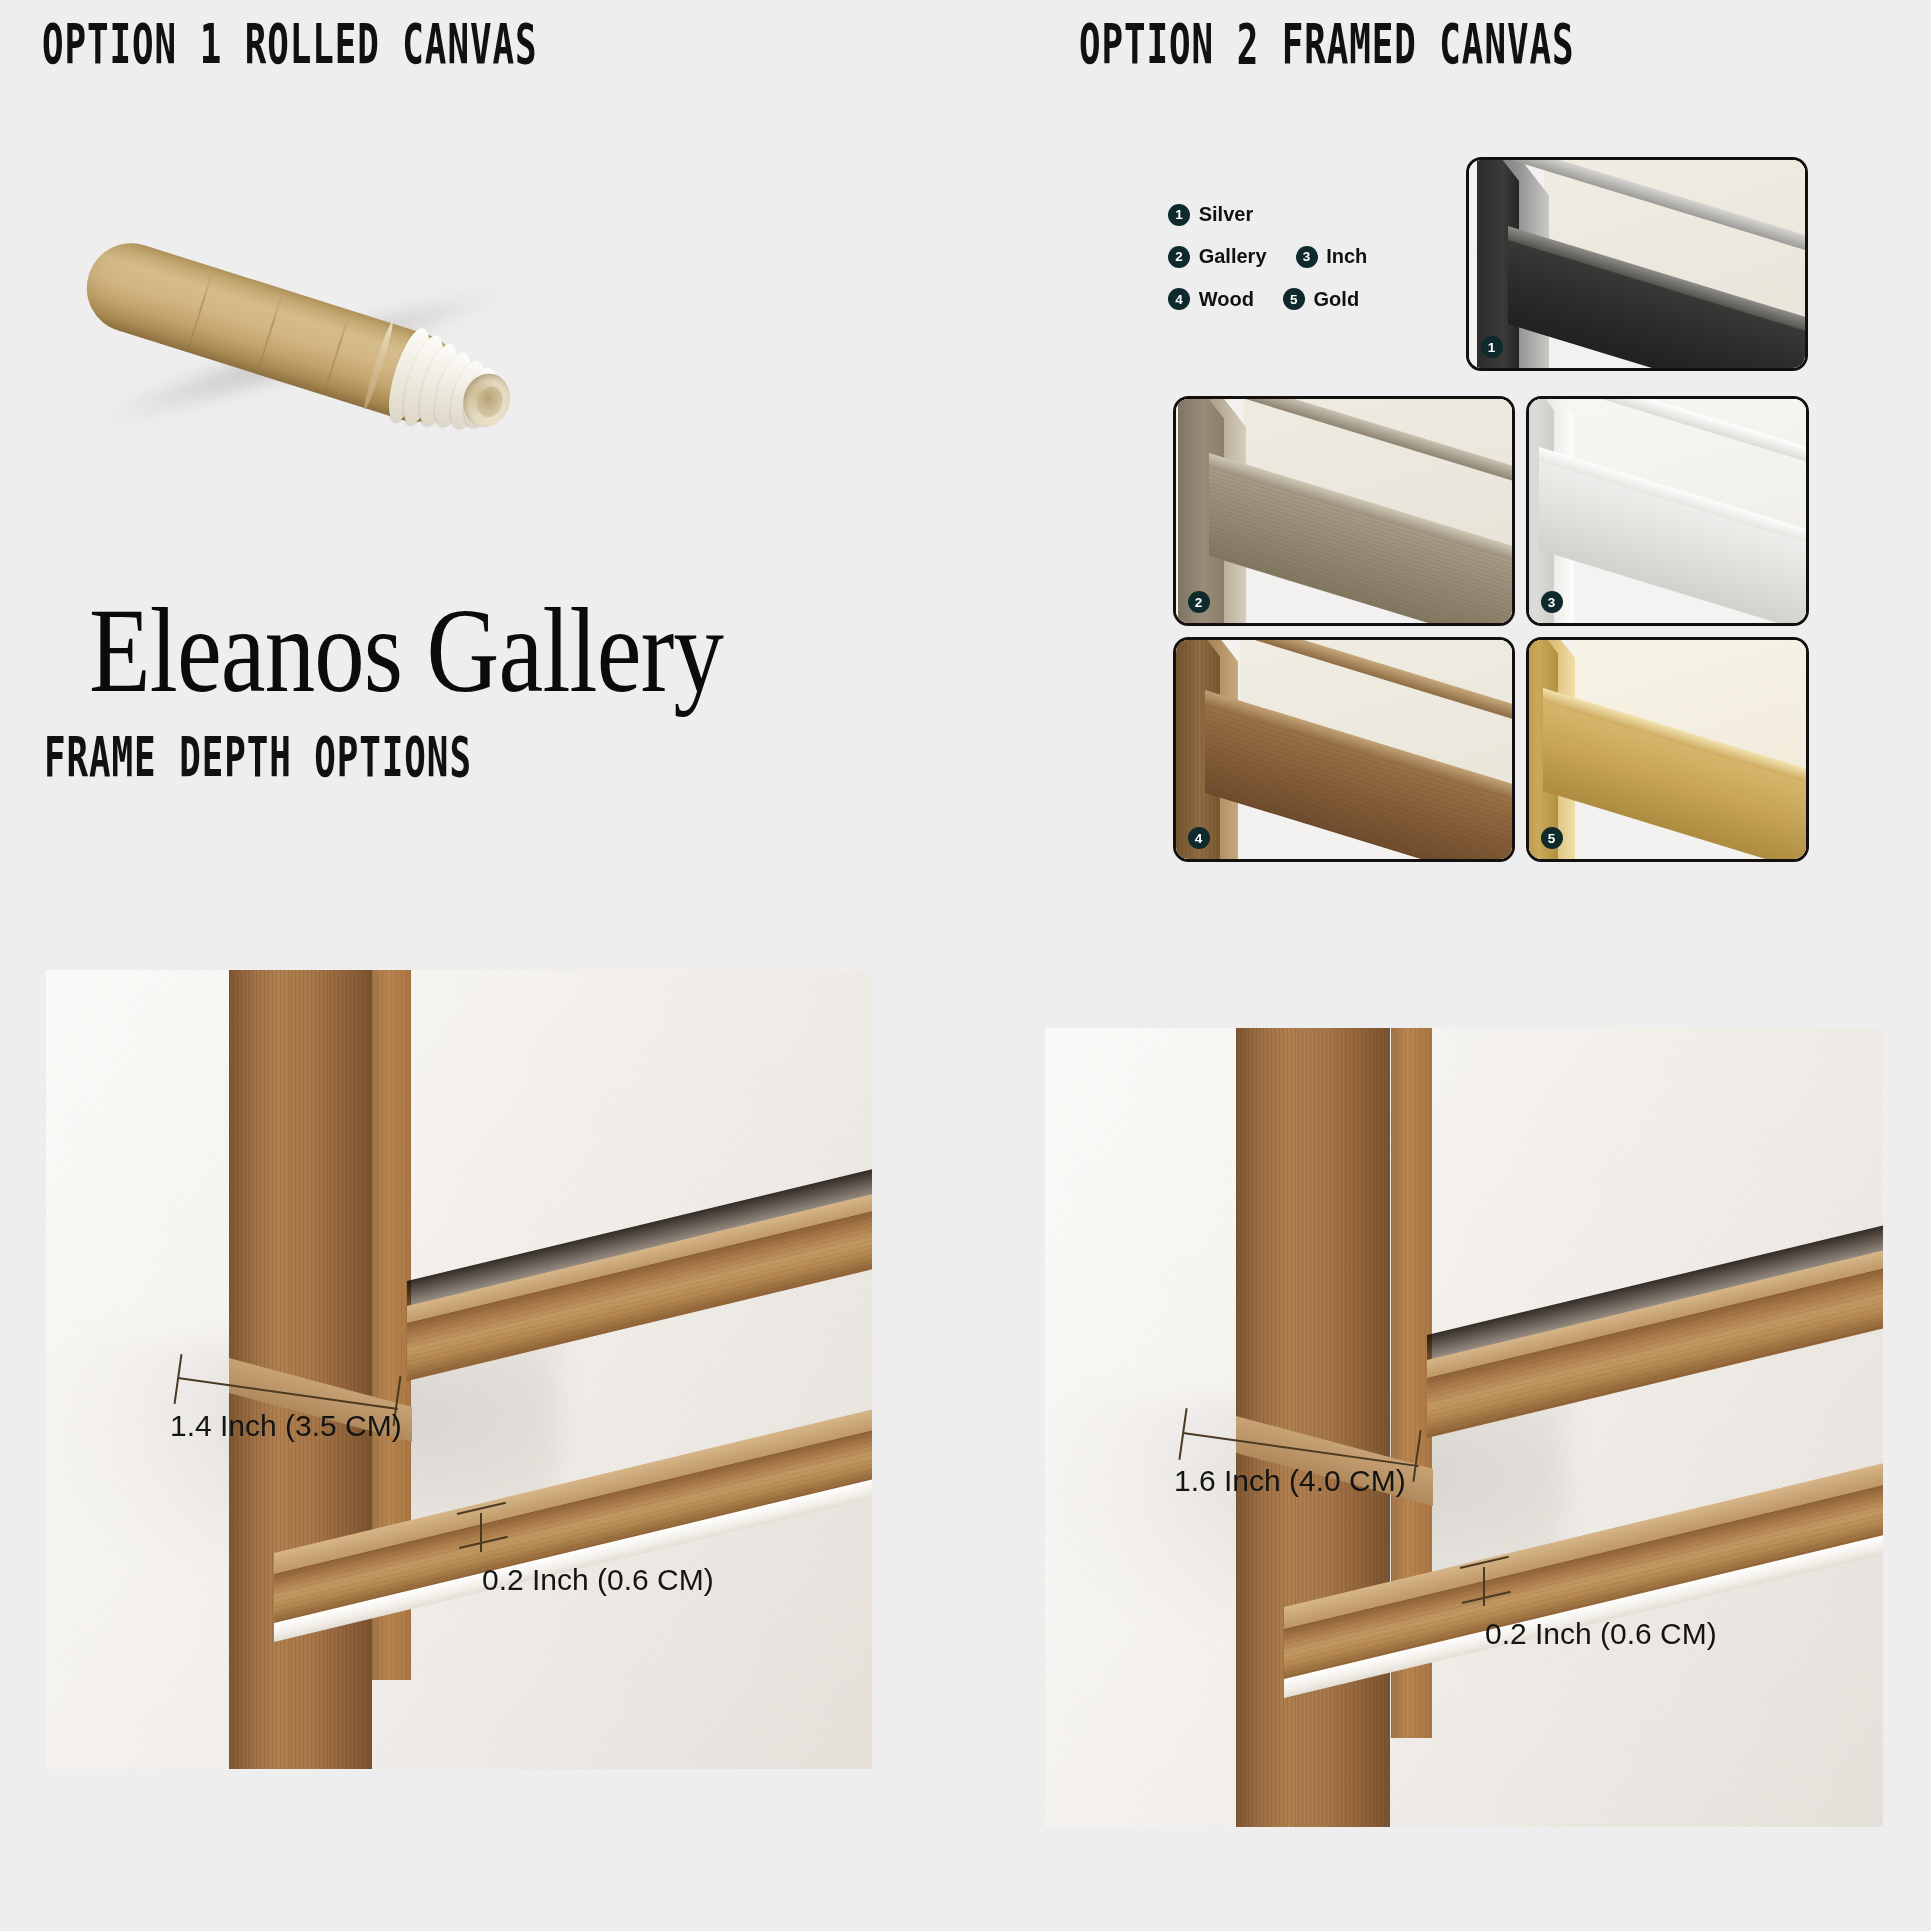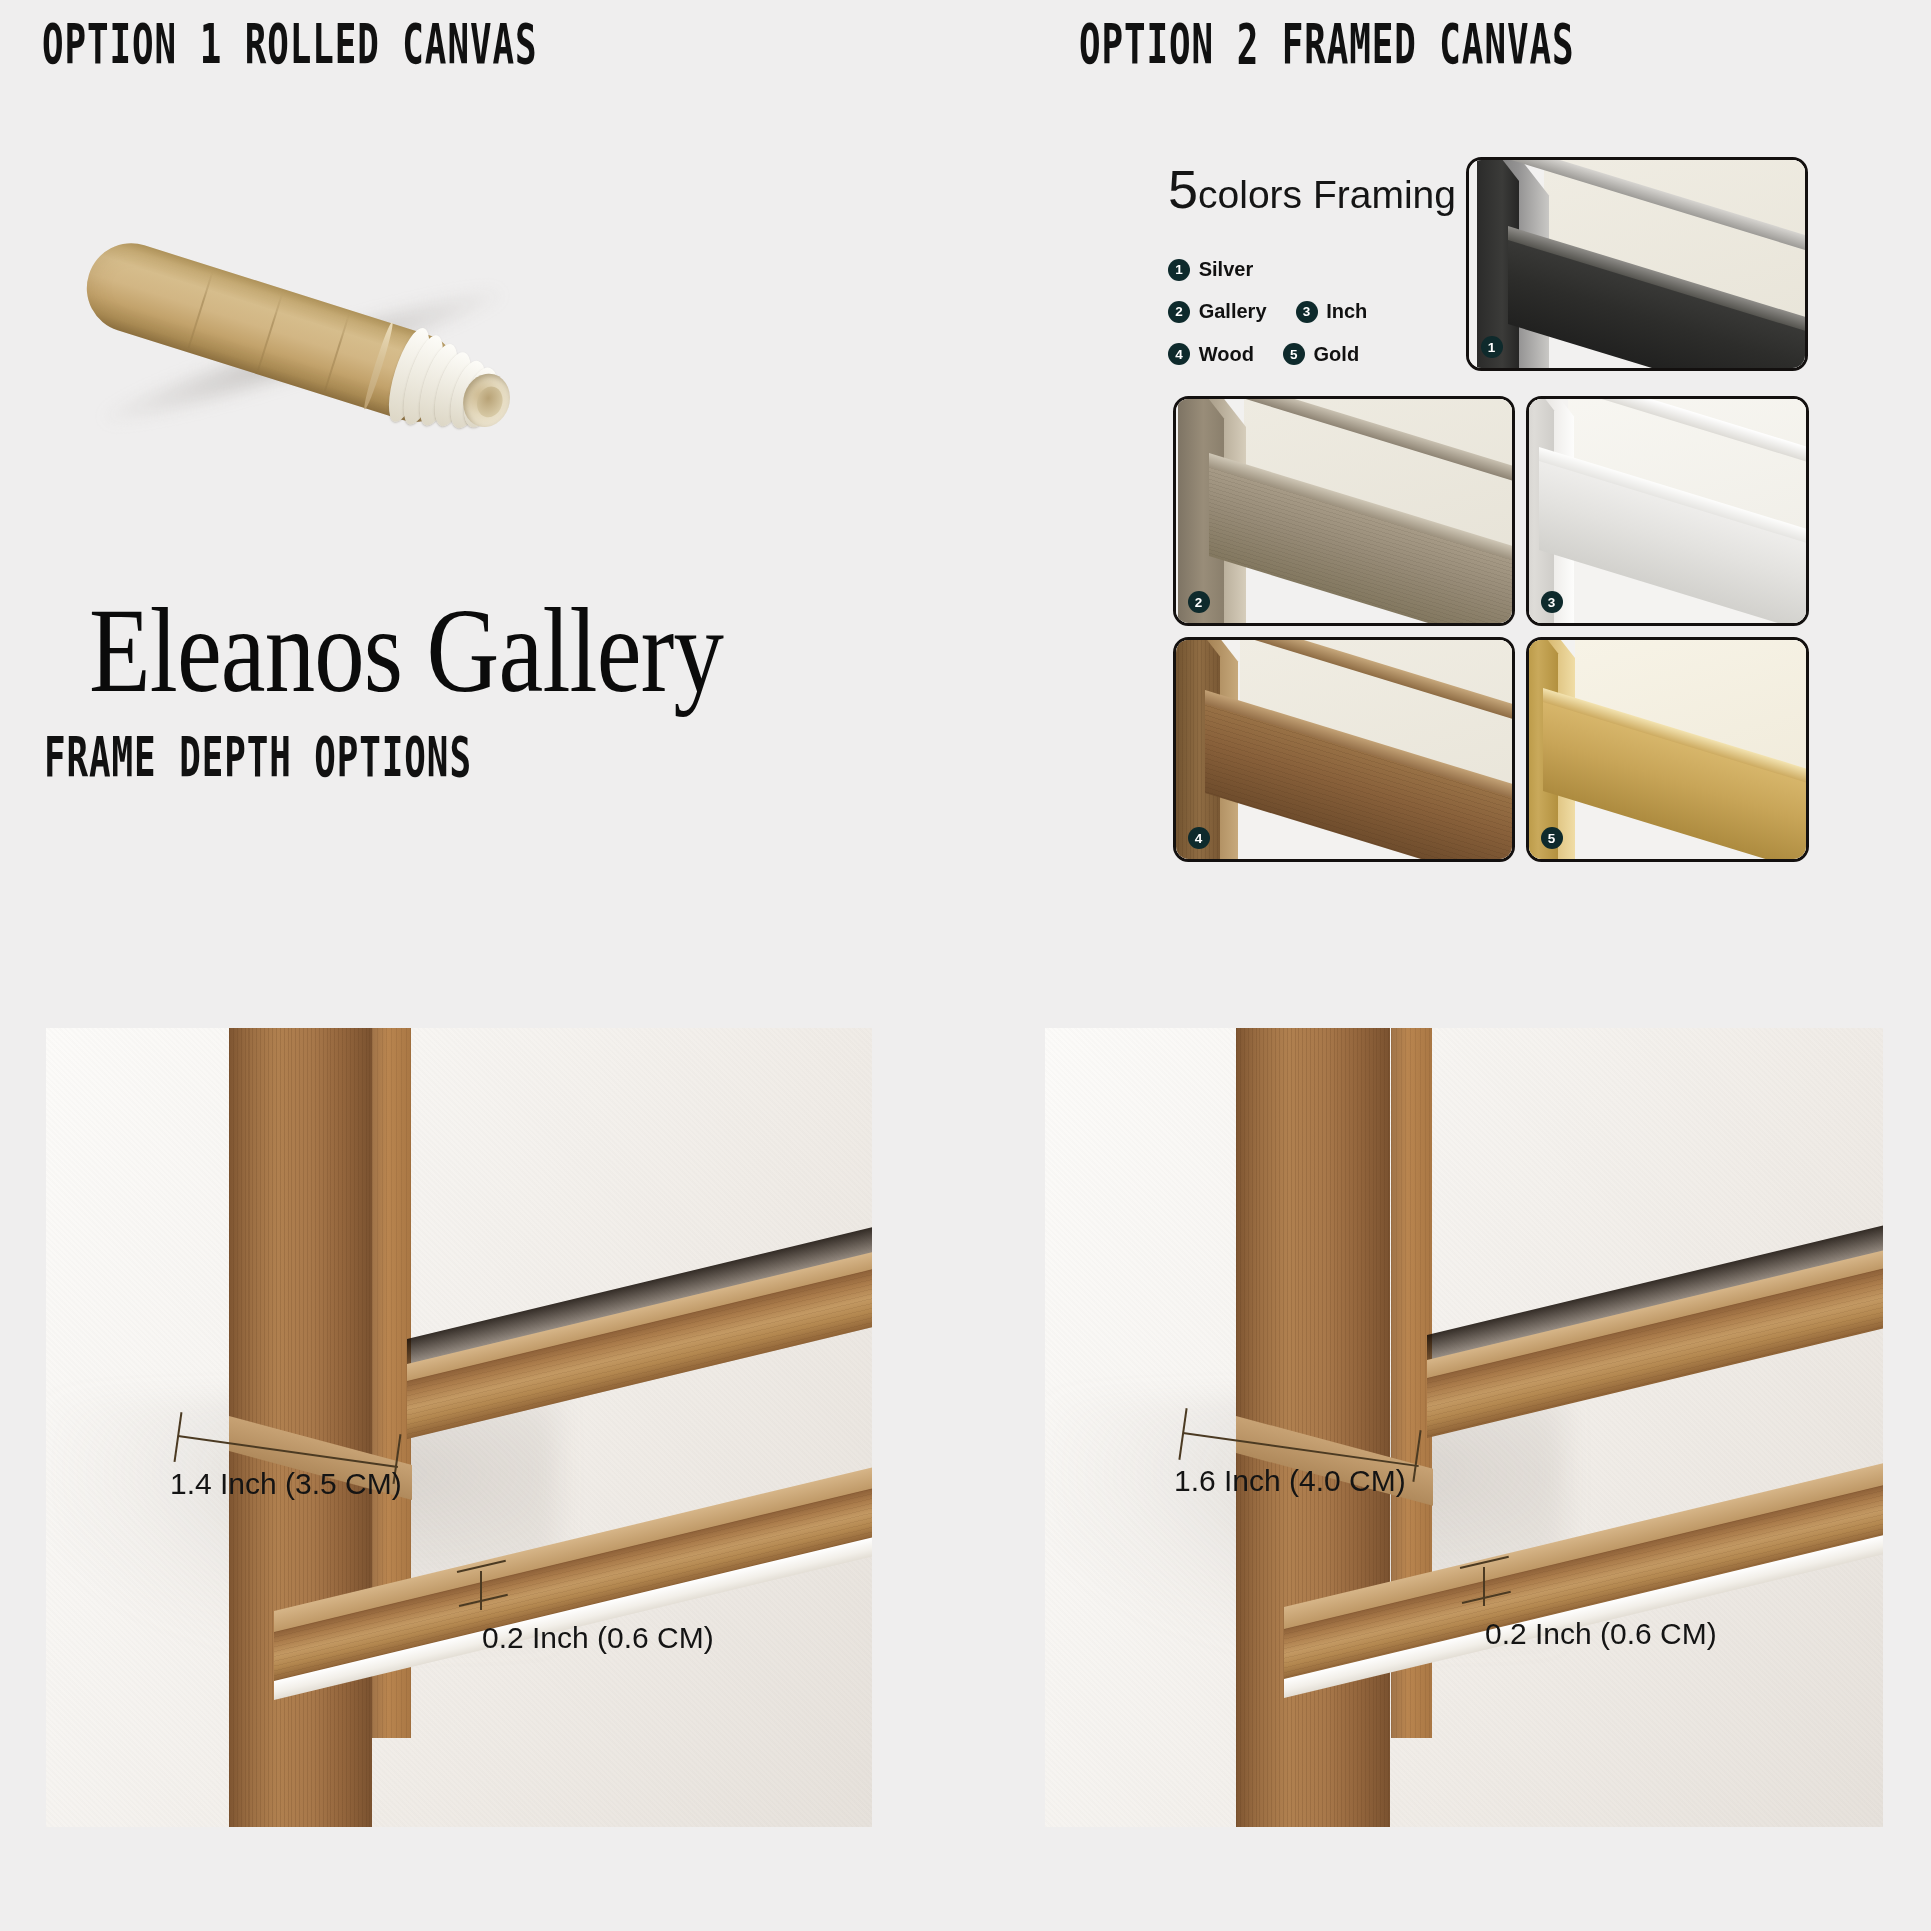--- a/index.html
+++ b/index.html
@@ -123,21 +123,21 @@
     display:flex;align-items:center;justify-content:center;
     z-index:9;
   }
 
   
   .photo{
     position:absolute;overflow:hidden;
     background:
       linear-gradient(115deg,#fbfaf8 0%,#f6f4f1 35%,#efece8 70%,#e9e5e0 100%);
   }
-  #photoL{left:46px;top:1028px;width:826px;height:799px;}
+  #photoL{left:46px;top:970px;width:826px;height:799px;}
   #photoR{left:1045px;top:1028px;width:838px;height:799px;}
 
   .wall{
     position:absolute;inset:0;
     background:
       repeating-linear-gradient(45deg, rgba(0,0,0,.012) 0 1.9px, rgba(255,255,255,.012) 1.9px 3.9px),
       linear-gradient(120deg,#fcfbf9 0%,#f7f5f2 30%,#f0ece7 62%,#e6e1db 100%);
   }
   .wall-shadow{
     position:absolute;left:0;top:46%;width:62%;height:32%;
@@ -220,23 +220,20 @@
         <div class="roll-layer" style="left:77px;top:20px;width:29px;height:62px;"></div>
         <div class="roll-core"></div>
         <div class="roll-core2"></div>
       </div>
     </div>
   </div>
 
   <div id="brand">Eleanos Gallery</div>
 
   <div class="legend">
-    <div class="legend-title">
-      <span class="big">5</span><span class="rest">colors Framing</span>
-    </div>
 
     <div class="legend-list">
       <div class="legend-row">
         <div class="legend-item">
           <span class="badge">1</span>
           <span class="legend-label">Silver</span>
         </div>
       </div>
       <div class="legend-row">
         <div class="legend-item">

